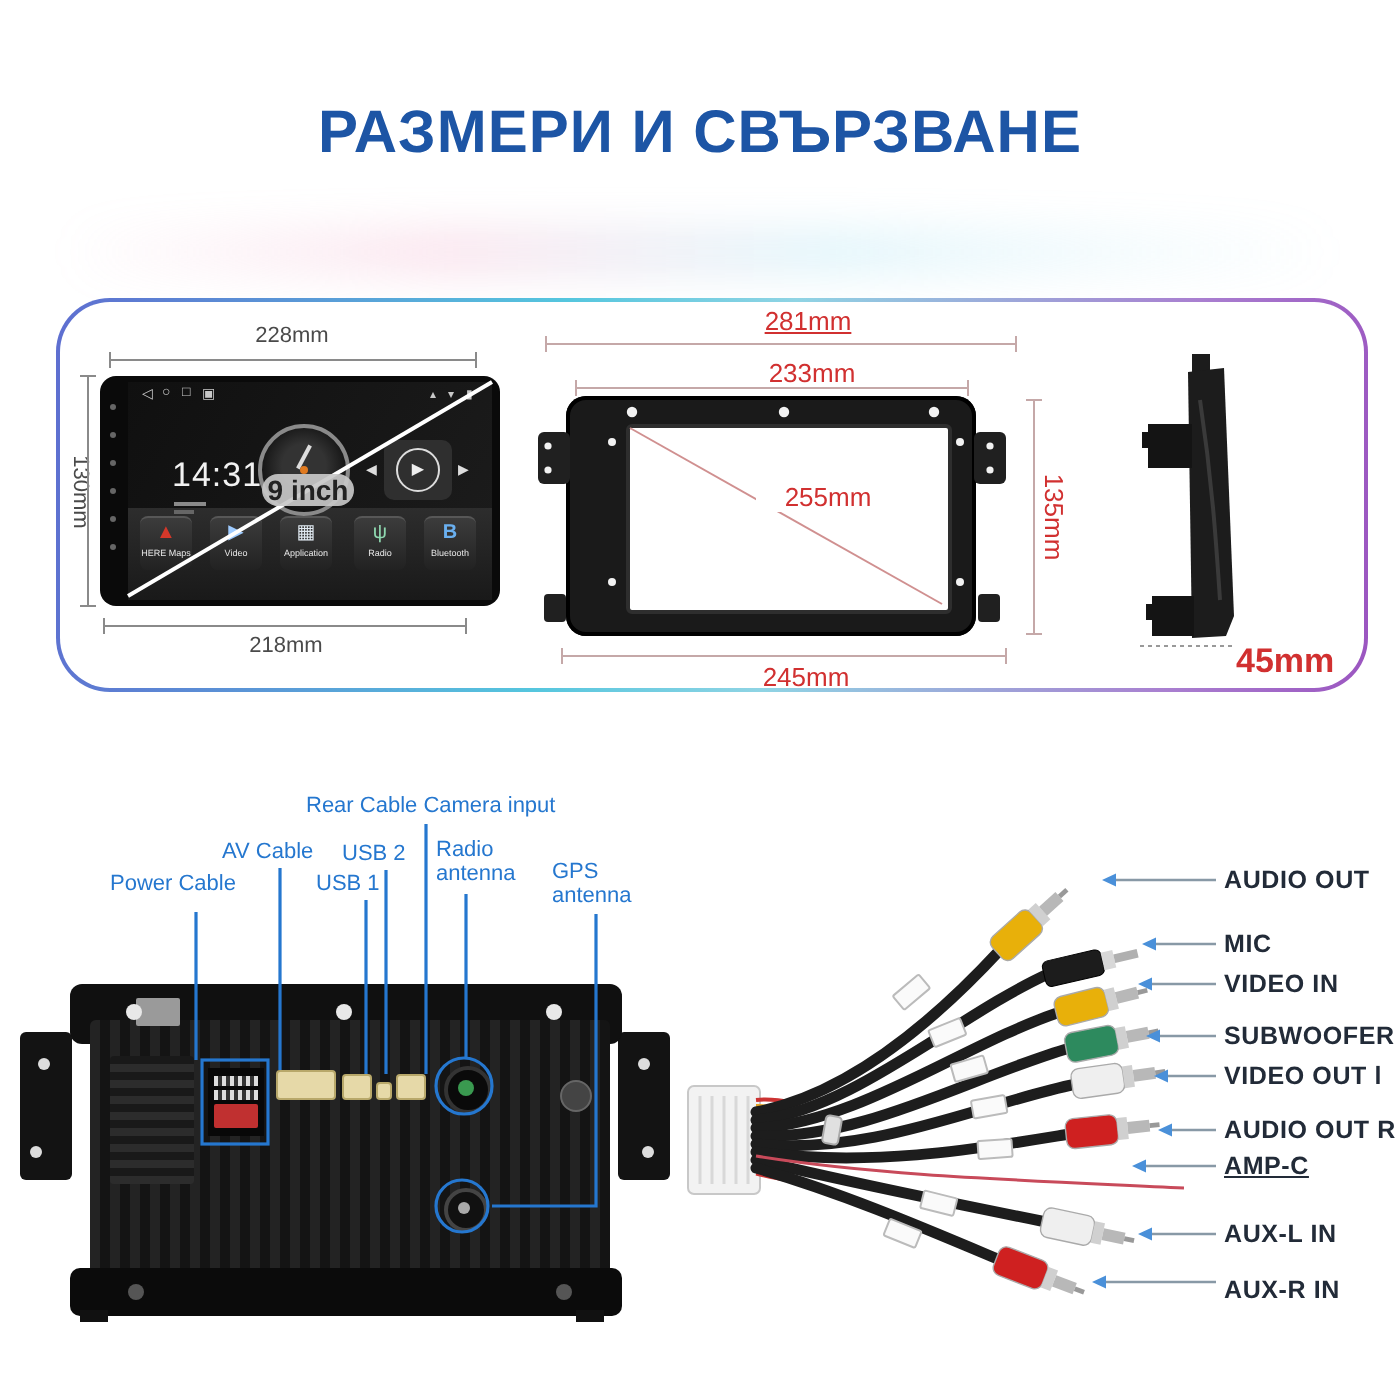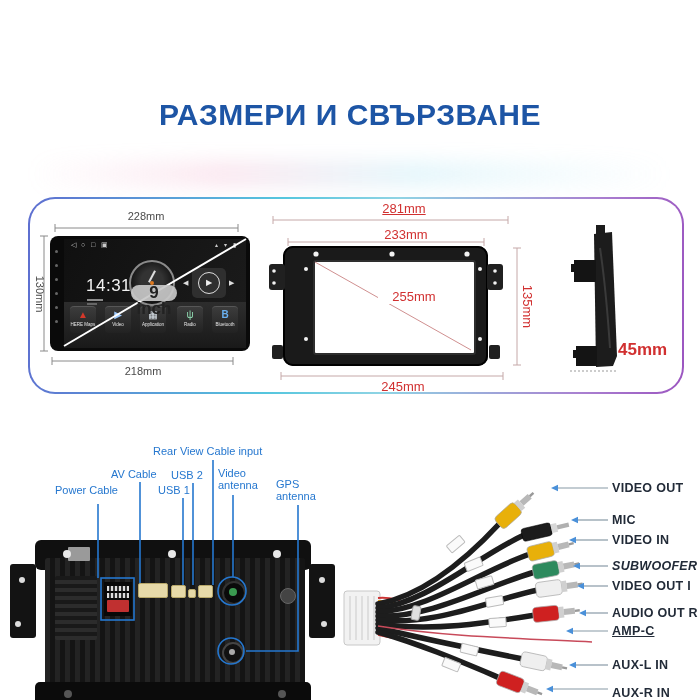--- a/index.html
+++ b/index.html
@@ -1,17 +1,17 @@
 <!DOCTYPE html>
 <html><head>
 <meta charset="utf-8">
 <style>
   html,body{margin:0;padding:0;}
   body{width:700px;height:700px;background:#fff;font-family:"Liberation Sans",sans-serif;overflow:hidden;}
-  #stage{position:relative;width:700px;height:600px;background:#fff;margin-top:48px;}
+  #stage{position:relative;width:700px;height:600px;background:#fff;}
   .abs{position:absolute;}
 
   
   .title{left:0;top:50px;width:700px;text-align:center;font-size:30px;font-weight:800;
          color:#1d55a5;letter-spacing:.5px;}
 
   
   .glow{left:30px;top:112px;width:640px;height:28px;border-radius:20px;filter:blur(9px);opacity:.5;
     background:linear-gradient(90deg,rgba(140,220,235,0),rgba(240,170,200,.5) 30%,rgba(150,220,240,.45) 60%,rgba(200,160,230,0));}
 
@@ -37,21 +37,21 @@
   .datebar{position:absolute;height:2px;background:#8a8a8a;}
   .gauge{left:129px;top:212px;width:42px;height:42px;border-radius:50%;border:2px solid #8a8a8a;
          background:radial-gradient(circle at 50% 45%,#333 0 35%,#141414 70%);}
   .gauge-pin{position:absolute;left:19px;top:19px;width:4px;height:4px;border-radius:50%;background:#e07a20;}
   .gauge-needle{position:absolute;left:20px;top:8px;width:2px;height:13px;background:#ddd;transform:rotate(28deg);}
   .media{left:192px;top:220px;width:34px;height:30px;background:#2f2f2f;border-radius:5px;}
   .media-play{position:absolute;left:6px;top:4px;width:20px;height:20px;border:1.5px solid #ddd;border-radius:50%;
               color:#eee;font-size:8px;line-height:20px;text-align:center;}
   .skip{position:absolute;top:231px;font-size:7px;color:#ddd;}
   .pill{left:131px;top:237px;width:46px;height:16px;background:rgba(200,200,200,.92);border-radius:9px;
-        font-size:17px;font-weight:700;color:#222;text-align:center;line-height:16px;z-index:6;}
+        font-size:14px;font-weight:700;color:#222;text-align:center;line-height:16px;z-index:6;}
   .dock{left:64px;top:254px;width:182px;height:46px;background:linear-gradient(#2d2d2d,#191919);}
   .tile{position:absolute;top:258px;width:26px;height:26px;background:linear-gradient(#3c3c3c,#222);
         border-radius:4px;border-top:1px solid #575757;text-align:center;z-index:3;}
   .tile .ic{display:block;font-size:10px;line-height:16px;height:15px;}
   .tile .tl{display:block;font-size:4.5px;color:#e8e8e8;line-height:5px;white-space:nowrap;overflow:hidden;}
 
   
   .fr-outer{left:283px;top:198px;width:205px;height:120px;background:#1a1a1a;border-radius:10px;
             box-shadow:inset 0 0 0 2px #000;}
   .fr-open{left:313px;top:212px;width:159px;height:91px;background:#fff;border:2px solid #2e2e2e;border-radius:3px;}
@@ -165,28 +165,28 @@
   <div class="abs fr-outer z2"></div>
   <div class="abs fr-open z2"></div>
   <div class="abs fr-wing z2" style="left:269px;top:216px;"></div>
   <div class="abs fr-wing z2" style="left:487px;top:216px;"></div>
   <div class="abs fr-tab z2" style="left:272px;top:297px;"></div>
   <div class="abs fr-tab z2" style="left:489px;top:297px;"></div>
   <div class="abs dimr d255 z6" style="left:378px;top:241px;width:68px;">255mm</div>
   <div class="abs dimr z3 rot90" style="left:497px;top:251px;width:60px;">135mm</div>
   <div class="abs dimr z3" style="left:353px;top:331px;width:100px;">245mm</div>
 
-  <div class="abs d45 z6" style="left:618px;top:292px;">45mm</div>
+  <div class="abs d45 z6" style="left:618px;top:321px;">45mm</div>
 
   <div class="cl" style="left:55px;top:436px;">Power Cable</div>
   <div class="cl" style="left:111px;top:420px;">AV Cable</div>
   <div class="cl" style="left:158px;top:436px;">USB 1</div>
   <div class="cl" style="left:171px;top:421px;text-align:right;">USB 2</div>
-  <div class="cl" style="left:153px;top:397px;white-space:nowrap;">Rear View Cable input</div>
-  <div class="cl" style="left:218px;top:419px;width:50px;">Video antenna</div>
+  <div class="cl" style="left:153px;top:397px;white-space:nowrap;">Rear Cable Camera input</div>
+  <div class="cl" style="left:218px;top:419px;width:50px;">Radio antenna</div>
   <div class="cl" style="left:276px;top:430px;width:46px;">GPS antenna</div>
 
   <div class="abs ru-tab z2" style="left:10px;top:516px;"></div>
   <div class="abs ru-tab z2" style="left:309px;top:516px;"></div>
   <div class="abs ru-topbar z2"></div>
   <div class="abs ru-sticker z3"></div>
   <div class="abs ru-body z2"></div>
   <div class="abs ru-sink z3"></div>
   <div class="abs ru-botbar z2"></div>
   <div class="abs ru-foot z2" style="left:40px;top:655px;"></div>
@@ -200,24 +200,24 @@
   <div class="abs cream z3" style="left:188px;top:541px;width:8px;height:9px;"></div>
   <div class="abs cream z3" style="left:198px;top:537px;width:15px;height:13px;"></div>
   <div class="abs radio-conn z3">
     <div class="radio-pin"></div>
   </div>
   <div class="abs aux-conn z3"></div>
   <div class="abs gps-conn z3">
     <div class="gps-pin"></div>
   </div>
 
-  <div class="hl" style="top:433px;">VIDEO OUT</div>
+  <div class="hl" style="top:433px;">AUDIO OUT</div>
   <div class="hl" style="top:465px;">MIC</div>
   <div class="hl" style="top:485px;">VIDEO IN</div>
-  <div class="hl" style="top:511px;font-style:italic;">SUBWOOFER</div>
+  <div class="hl" style="top:511px;">SUBWOOFER</div>
   <div class="hl" style="top:531px;">VIDEO OUT l</div>
   <div class="hl" style="top:558px;">AUDIO OUT R</div>
   <div class="hl" style="top:576px;text-decoration:underline;">AMP-C</div>
   <div class="hl" style="top:610px;">AUX-L IN</div>
   <div class="hl" style="top:638px;">AUX-R IN</div>
 
   <svg id="overlay" width="700" height="700" viewBox="0 0 700 700">
 
     <g stroke="#8a8a8a" stroke-width="1">
       <path d="M55 180 H238 M55 176 V184 M238 176 V184"></path>

